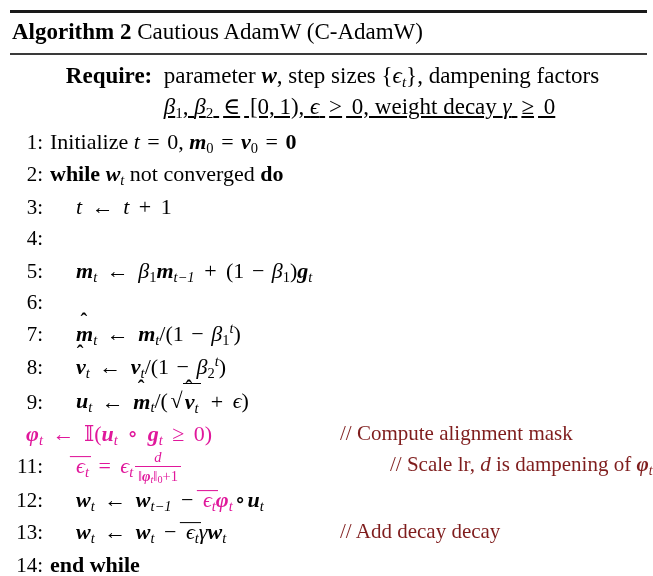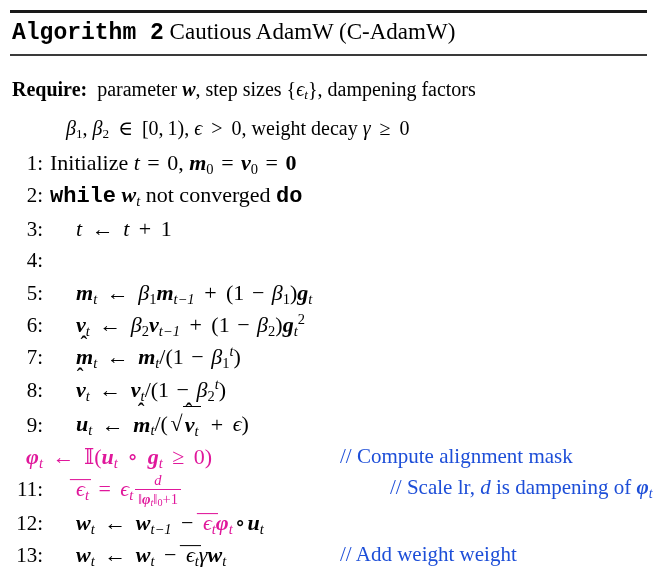--- a/index.html
+++ b/index.html
@@ -34,29 +34,31 @@
 
   .title {
     font-size: 23px;
     line-height: 30px;
     padding: 4px 0 3px 12px;
     white-space: nowrap;
   }
   .title .bold { font-weight: bold; }
 
   .require {
-    font-size: 20px;
+    font-size: 23px;
     line-height: 30px;
-    padding: 18px 0 0 12px;
+    padding: 6px 0 0 12px;
+    text-align: center;
   }
   .require .kw { font-weight: bold; }
   .require .cont {
     display: block;
     padding-left: 54px;
-    margin-top: 9px;
+    margin-top: 1px;
+    text-decoration: underline;
   }
 
   .body-lines {
     padding-top: 4px;
   }
 
   .ln {
     display: flex;
     align-items: baseline;
     font-size: 22px;
@@ -71,21 +73,21 @@
     font-size: 21px;
     box-sizing: border-box;
   }
   .code {
     flex: 1 1 auto;
     position: relative;
   }
   .ind1 { padding-left: 0px; }
   .ind2 { padding-left: 26px; }
 
-  .bold { font-weight: bold; font-family: Liberation Mono, monospace; }
+  .bold { font-weight: bold; }
 
   
   .mi {           
     font-style: italic;
     font-family: "Liberation Serif", "DejaVu Serif", serif;
   }
   .mbf {          
     font-style: italic;
     font-weight: bold;
     font-family: "Liberation Serif", "DejaVu Serif", serif;
@@ -169,21 +171,21 @@
   .comment {
     position: absolute;
     left: 340px;
     top: 0;
     white-space: nowrap;
     font-size: 21px;
   }
   .cmt-wide { left: 340px; }
 
   .pink { color: #e0179b; }
-  .blue { color: #1d4ed8; }
+  .blue { color: #7f1d1d; }
 </style>
 </head>
 <body>
 
 <div class="algorithm">
 
   <div class="rule-top"></div>
 
   <div class="title">
     <span class="bold">Algorithm 2</span><span>&nbsp;</span><span>Cautious AdamW (C-AdamW)</span>
@@ -229,23 +231,20 @@
 
     <div class="ln">
       <div class="num">5:</div>
       <div class="code ind2">
         <span class="mbf">m</span><sub>t</sub> <span class="op">←</span> <span class="mi">β</span><sub class="subn">1</sub><span class="mbf">m</span><sub>t−1</sub> <span class="op">+</span> (1 <span class="opn">−</span> <span class="mi">β</span><sub class="subn">1</sub>)<span class="mbf">g</span><sub>t</sub>
       </div>
     </div>
 
     <div class="ln">
       <div class="num">6:</div>
-      <div class="code ind2">
-        <span class="mbf">v</span><sub>t</sub> <span class="op">←</span> <span class="mi">β</span><sub class="subn">2</sub><span class="mbf">v</span><sub>t−1</sub> <span class="op">+</span> (1 <span class="opn">−</span> <span class="mi">β</span><sub class="subn">2</sub>)<span class="mbf">g</span><sub>t</sub><sup class="subn">2</sup>
-      </div>
     </div>
 
     <div class="ln">
       <div class="num">7:</div>
       <div class="code ind2">
         <span class="hatwrap"><span class="hatmark">ˆ</span><span class="mbf">m</span></span><sub>t</sub> <span class="op">←</span> <span class="mbf">m</span><sub>t</sub>/(1 <span class="opn">−</span> <span class="mi">β</span><sub class="subn">1</sub><sup>t</sup>)
       </div>
     </div>
 
     <div class="ln">
@@ -281,21 +280,21 @@
       <div class="num">12:</div>
       <div class="code ind2">
         <span class="mbf">w</span><sub>t</sub> <span class="op">←</span> <span class="mbf">w</span><sub>t−1</sub> <span class="op">−</span> <span class="pink"><span class="barwrap"><span class="barmark">—</span><span class="mi">ϵ</span></span><sub>t</sub><span class="mbf">φ</span><sub>t</sub></span><span class="opn">∘</span><span class="mbf">u</span><sub>t</sub>
       </div>
     </div>
 
     <div class="ln">
       <div class="num">13:</div>
       <div class="code ind2">
         <span class="mbf">w</span><sub>t</sub> <span class="op">←</span> <span class="mbf">w</span><sub>t</sub> <span class="op">−</span> <span class="barwrap"><span class="barmark">—</span><span class="mi">ϵ</span></span><sub>t</sub><span class="mi">γ</span><span class="mbf">w</span><sub>t</sub>
-        <span class="comment blue" style="left:290px">// Add weight weight</span>
+        <span class="comment blue" style="left:290px">// Add decay decay</span>
       </div>
     </div>
 
     <div class="ln">
       <div class="num">14:</div>
       <div class="code ind1 bold">end while</div>
     </div>
 
   </div>
 

